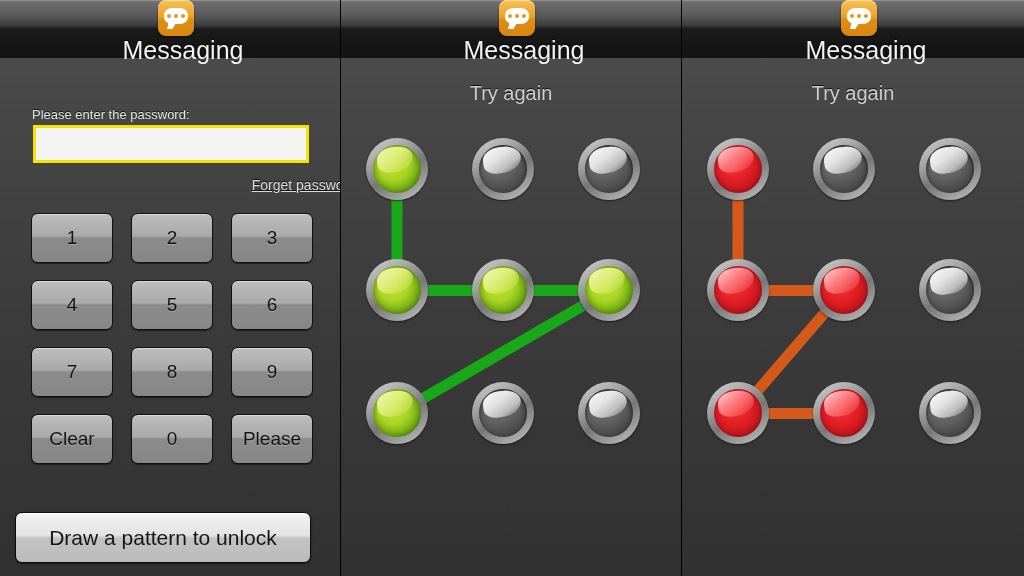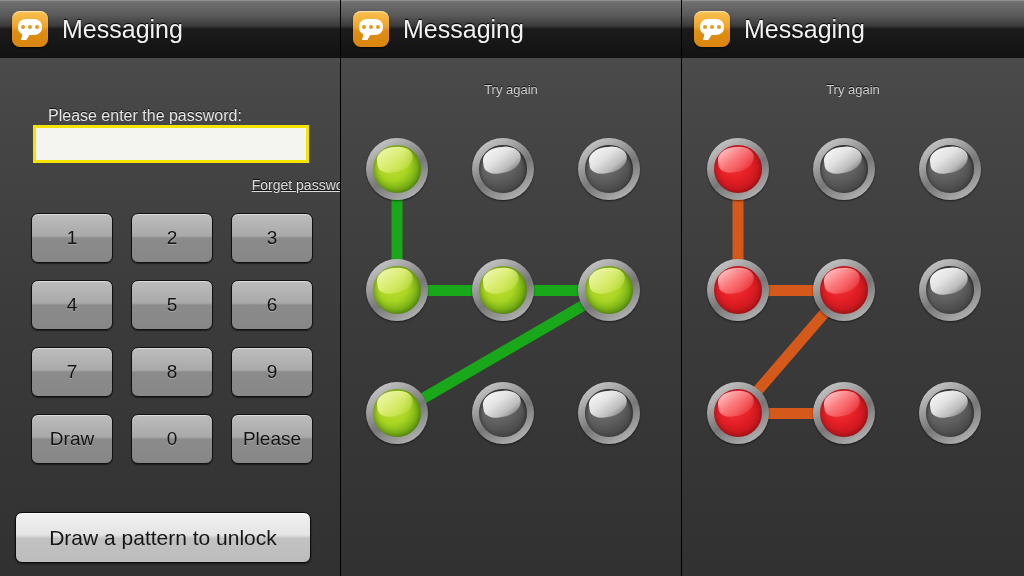--- a/index.html
+++ b/index.html
@@ -33,20 +33,21 @@
     position: relative;
     height: 58px;
     background: linear-gradient(180deg,
        #777 0%, #6c6c6c 6%, #5a5a5a 26%, #3c3c3c 44%,
        #1b1b1b 50%, #161616 78%, #121212 100%);
     box-shadow: inset 0 1px 0 #8e8e8e;
     display: flex;
     align-items: center;
     padding-left: 12px;
     box-sizing: border-box;
+    flex-direction: column;
   }
   .app-icon {
     width: 36px; height: 36px;
     border-radius: 8px;
     background: linear-gradient(180deg, #f8c252 0%, #f0a227 45%, #e08d12 55%, #d88610 100%);
     box-shadow: inset 0 1px 1px rgba(255,255,255,.55), 0 1px 2px rgba(0,0,0,.6);
     position: relative;
     flex: none;
   }
   .bubble {
@@ -82,23 +83,23 @@
     font-size: 25px;
     margin-left: 14px;
     text-shadow: 0 -1px 1px #000;
     white-space: nowrap;
     font-weight: 400;
   }
 
   
   .pw-label {
     position: absolute;
-    left: 48px; top: 107px;
+    left: 32px; top: 107px;
     color: #e6e6e6;
-    font-size: 16px;
+    font-size: 13px;
     text-shadow: 0 -1px 0 #111;
     white-space: nowrap;
   }
   .pw-input {
     position: absolute;
     left: 33px; top: 125px;
     width: 276px; height: 38px;
     background: #f4f4f0;
     border: 3px solid #f5e400;
     box-sizing: border-box;
@@ -169,21 +170,21 @@
   }
   .wide-btn.left   { left: 15px;  top: 512px; width: 296px; height: 51px; }
 
   
   .try-again {
     position: absolute;
     top: 82px;
     width: 100%;
     text-align: center;
     color: #cfcfcf;
-    font-size: 13px;
+    font-size: 20px;
     text-shadow: 0 -1px 0 #111;
   }
   .pattern {
     position: absolute;
     left: 0; top: 0;
     width: 341px; height: 576px;
     pointer-events: none;
   }
   .pdot {
     position: absolute;
@@ -273,21 +274,21 @@
       <div class="keypad">
         <button class="key">1</button>
         <button class="key">2</button>
         <button class="key">3</button>
         <button class="key">4</button>
         <button class="key">5</button>
         <button class="key">6</button>
         <button class="key">7</button>
         <button class="key">8</button>
         <button class="key">9</button>
-        <button class="key">Draw</button>
+        <button class="key">Clear</button>
         <button class="key">0</button>
         <button class="key">Please</button>
       </div>
       <button class="wide-btn left">Draw a pattern to unlock</button>
     </div>
     <div class="panel">
       <div class="titlebar">
         <div class="app-icon">
           <div class="bubble">
             <div class="dots">

